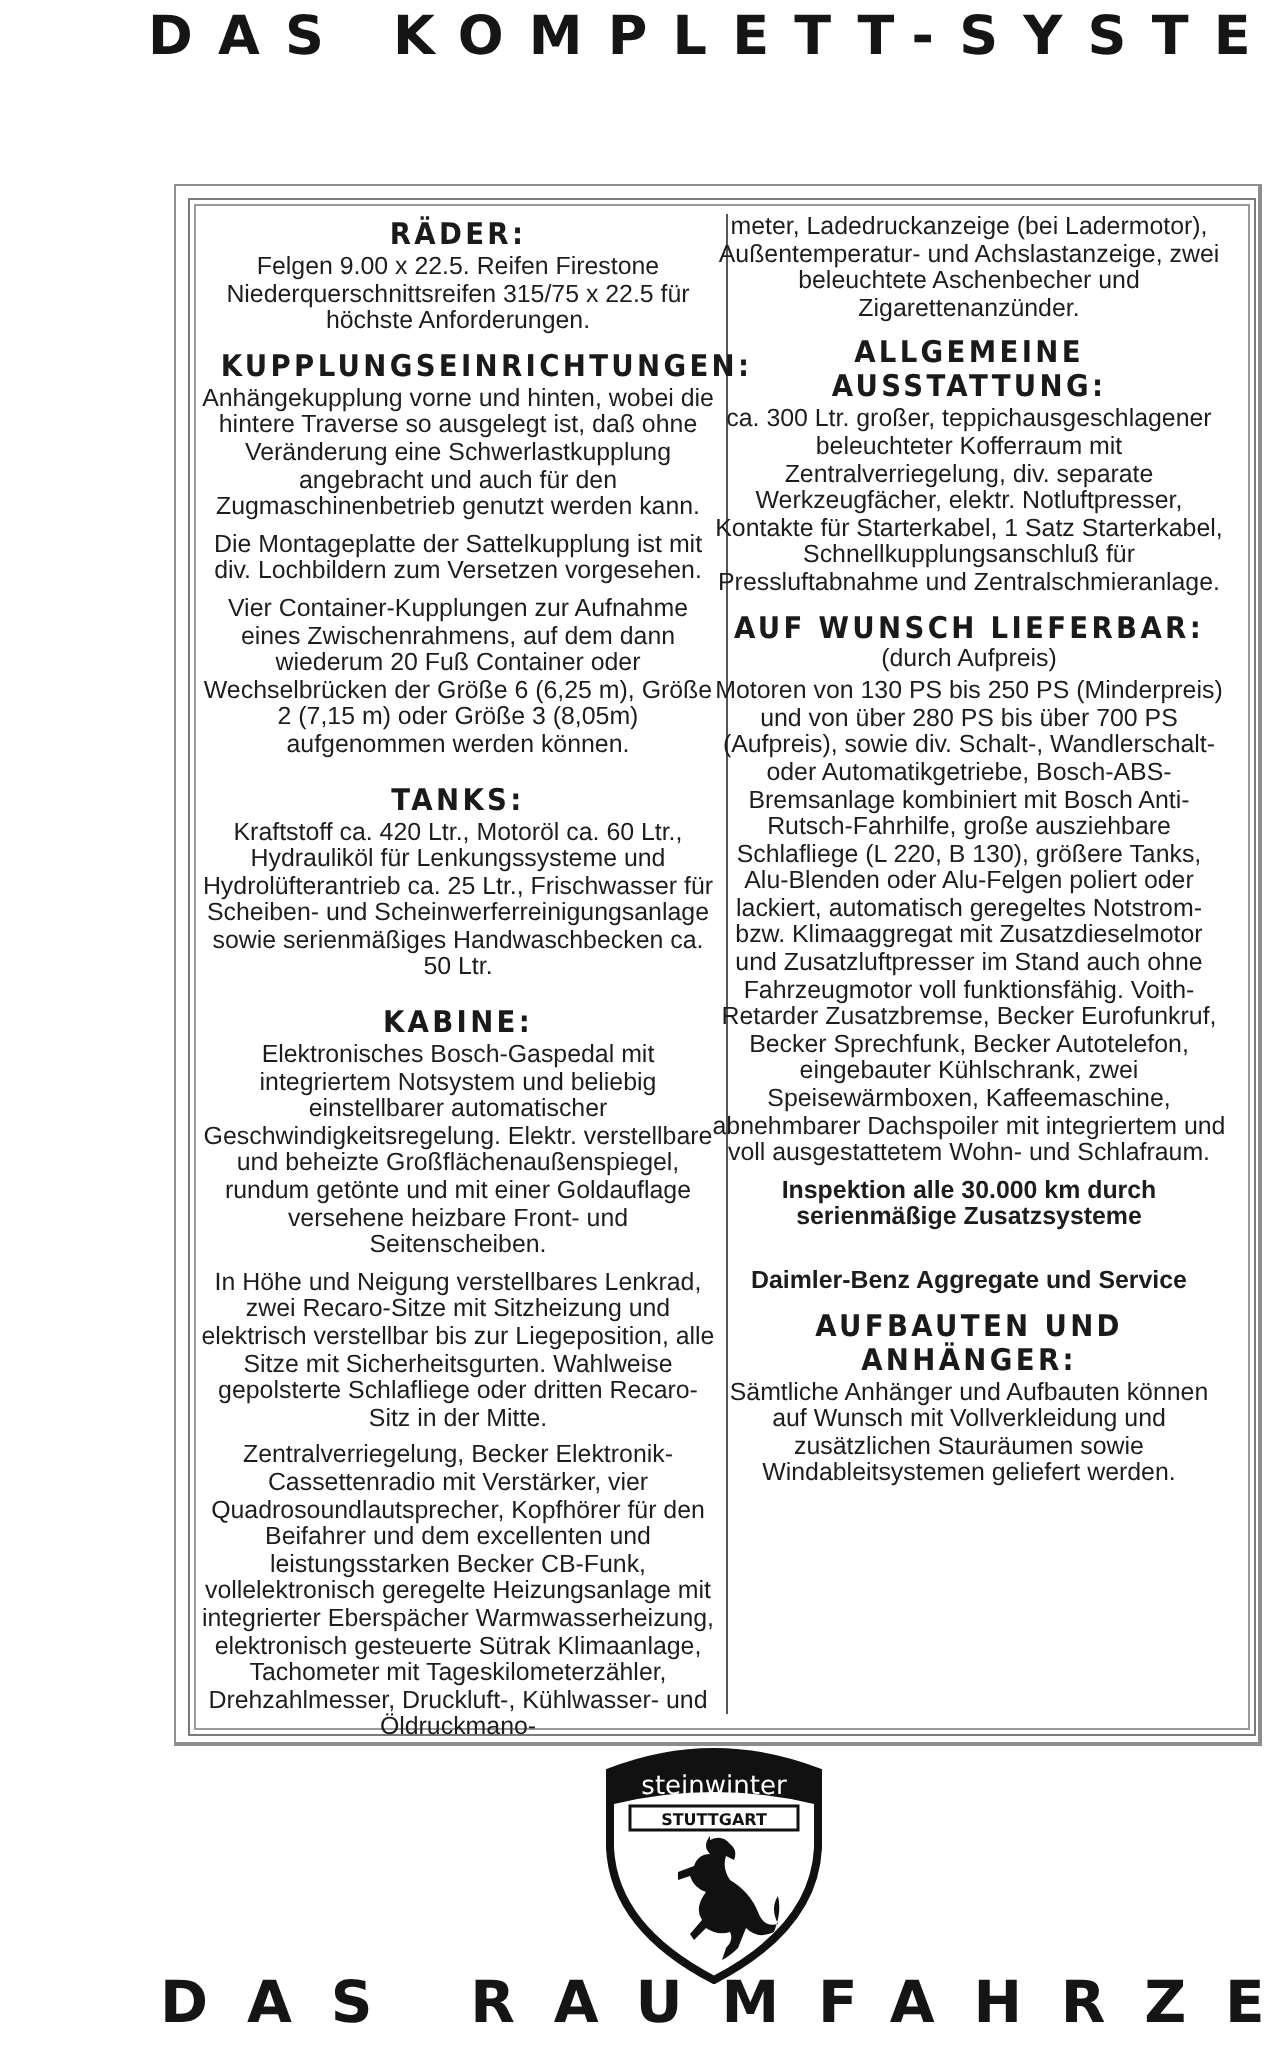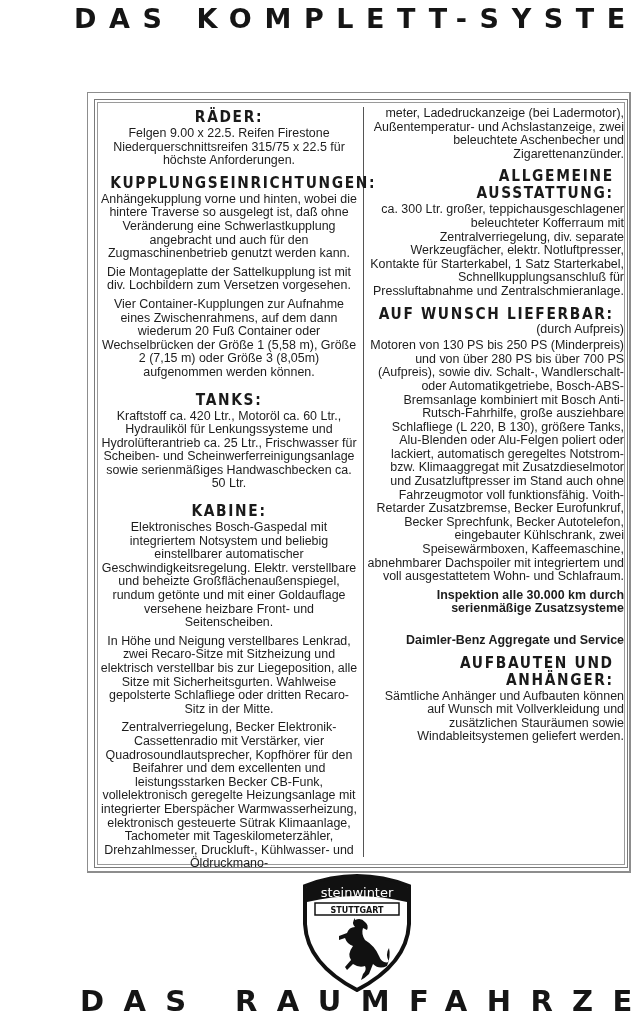--- a/index.html
+++ b/index.html
@@ -18,21 +18,21 @@
       position: absolute; left: 94px; top: 99px; width: 532px; height: 767px;
       border: 1px solid #7a7a7a;
     }
     .frame-inner2 {
       position: absolute; left: 97px; top: 102px; width: 526px; height: 761px;
       border: 1px solid #9a9a9a;
     }
     .divider { position: absolute; left: 363px; top: 107px; width: 1px; height: 750px; background: #555; }
     .col { position: absolute; top: 102px; text-align: center; font-size: 12.45px; line-height: 13.6px; color: #1d1d1d; }
     .col-left { left: 100px; width: 258px; }
-    .col-right { left: 367px; width: 257px; text-align: right; }
+    .col-right { left: 356px; width: 257px; }
     .sec-title {
       font-family: "DejaVu Sans", sans-serif; font-weight: bold; font-size: 15px; letter-spacing: 1.8px;
       color: #1a1a1a; margin: 7px 0 1px 0; line-height: 17px; transform: scaleX(0.92);
     }
     .para { margin: 0 0 5px 0; }
     .sub { margin: -1px 0 3px 0; }
     .bold-line { font-weight: bold; margin: 0 0 1px 0; }
     .logo { position: absolute; left: 299px; top: 872px; width: 116px; height: 120px; }
   </style>
 </head>
@@ -45,21 +45,21 @@
 <div class="frame-inner2"></div>
 <div class="divider"></div>
 
 <div class="col col-left">
   <div class="sec-title">RÄDER:</div>
   <p class="para">Felgen 9.00 x 22.5. Reifen Firestone Niederquerschnittsreifen 315/75 x 22.5 für höchste Anforderungen.</p>
 
   <div class="sec-title">KUPPLUNGSEINRICHTUNGEN:</div>
   <p class="para">Anhängekupplung vorne und hinten, wobei die hintere Traverse so ausgelegt ist, daß ohne Veränderung eine Schwerlastkupplung angebracht und auch für den Zugmaschinenbetrieb genutzt werden kann.</p>
   <p class="para">Die Montageplatte der Sattelkupplung ist mit div. Lochbildern zum Versetzen vorgesehen.</p>
-  <p class="para">Vier Container-Kupplungen zur Aufnahme eines Zwischenrahmens, auf dem dann wiederum 20 Fuß Container oder Wechselbrücken der Größe 1 (5,58 m), Größe 2 (7,15 m) oder Größe 3 (8,05m) aufgenommen werden können.</p>
+  <p class="para">Vier Container-Kupplungen zur Aufnahme eines Zwischenrahmens, auf dem dann wiederum 20 Fuß Container oder Wechselbrücken der Größe 6 (6,25 m), Größe 2 (7,15 m) oder Größe 3 (8,05m) aufgenommen werden können.</p>
 
   <div class="sec-title" style="margin-top:12px">TANKS:</div>
   <p class="para">Kraftstoff ca. 420 Ltr., Motoröl ca. 60 Ltr., Hydrauliköl für Lenkungssysteme und Hydrolüfterantrieb ca. 25 Ltr., Frischwasser für Scheiben- und Scheinwerferreinigungsanlage sowie serienmäßiges Handwaschbecken ca. 50 Ltr.</p>
 
   <div class="sec-title" style="margin-top:12px">KABINE:</div>
   <p class="para">Elektronisches Bosch-Gaspedal mit integriertem Notsystem und beliebig einstellbarer automatischer Geschwindigkeitsregelung. Elektr. verstellbare und beheizte Großflächenaußenspiegel, rundum getönte und mit einer Goldauflage versehene heizbare Front- und Seitenscheiben.</p>
   <p class="para">In Höhe und Neigung verstellbares Lenkrad, zwei Recaro-Sitze mit Sitzheizung und elektrisch verstellbar bis zur Liegeposition, alle Sitze mit Sicherheitsgurten. Wahlweise gepolsterte Schlafliege oder dritten Recaro-Sitz in der Mitte.</p>
   <p class="para">Zentralverriegelung, Becker Elektronik-Cassettenradio mit Verstärker, vier Quadrosoundlautsprecher, Kopfhörer für den Beifahrer und dem excellenten und leistungsstarken Becker CB-Funk, vollelektronisch geregelte Heizungsanlage mit integrierter Eberspächer Warmwasserheizung, elektronisch gesteuerte Sütrak Klimaanlage, Tachometer mit Tageskilometerzähler, Drehzahlmesser, Druckluft-, Kühlwasser- und Öldruckmano-</p>
 </div>
 

